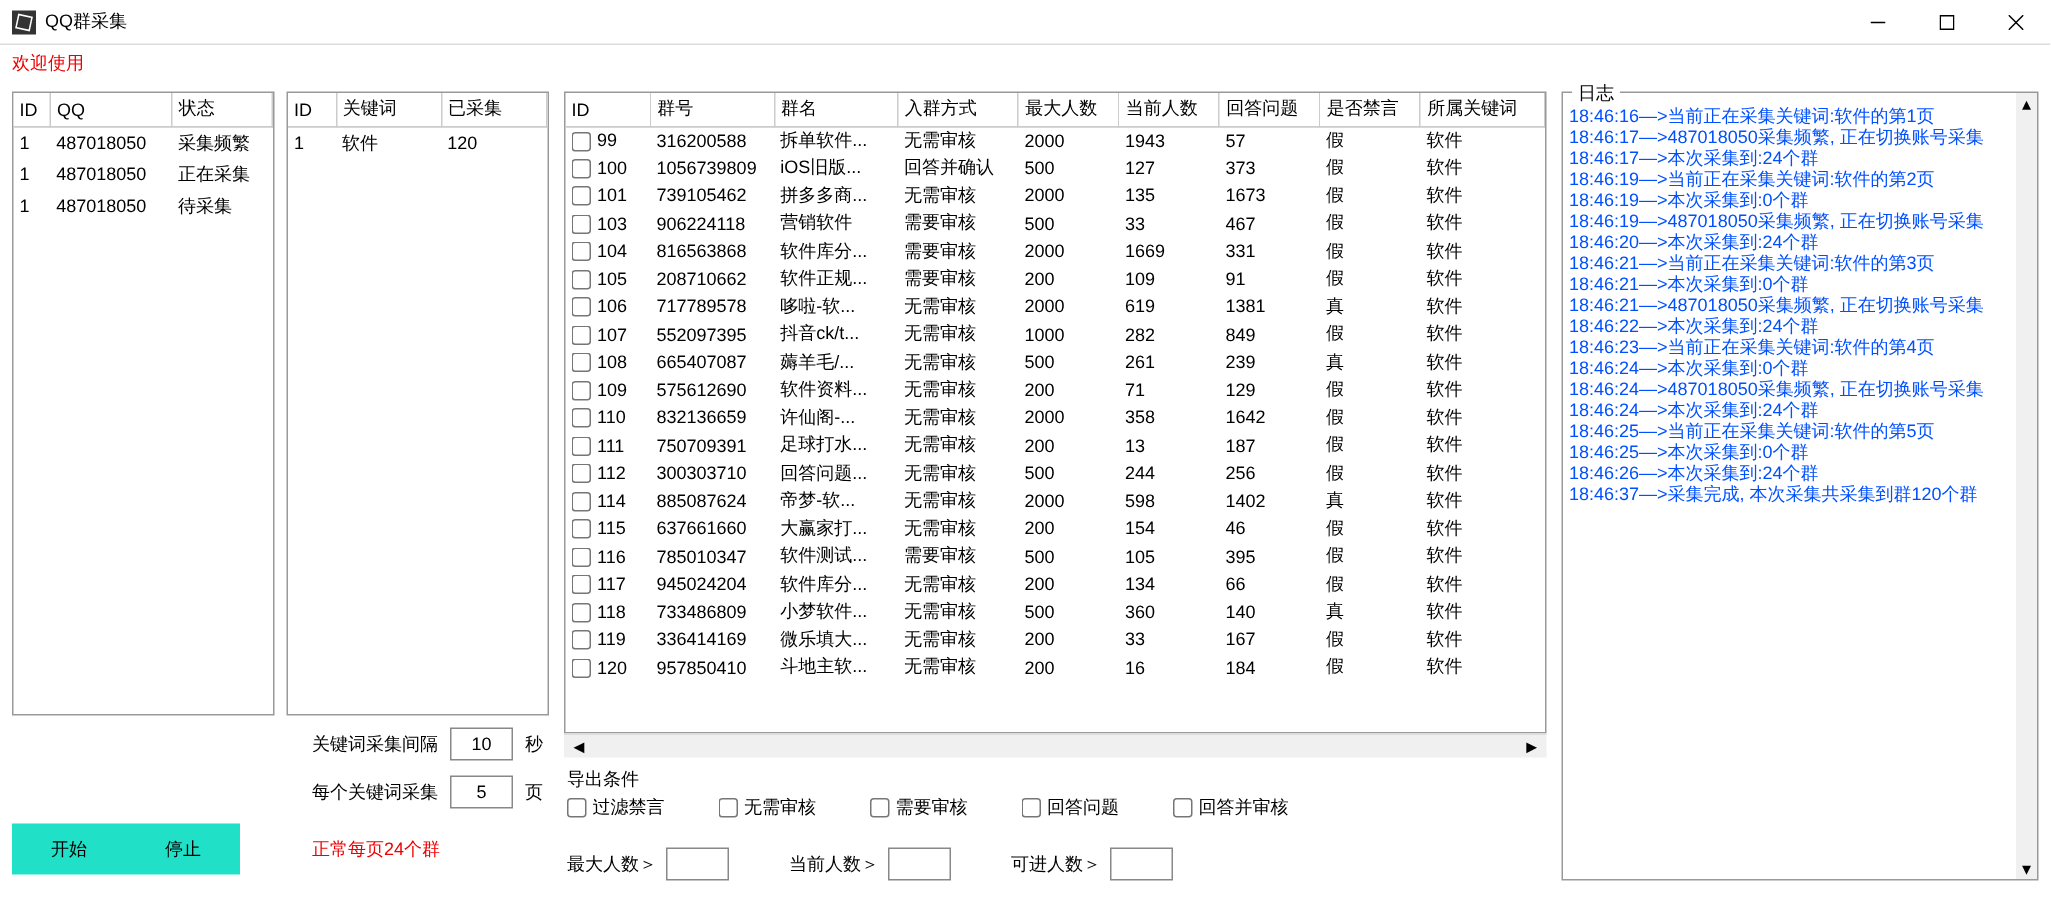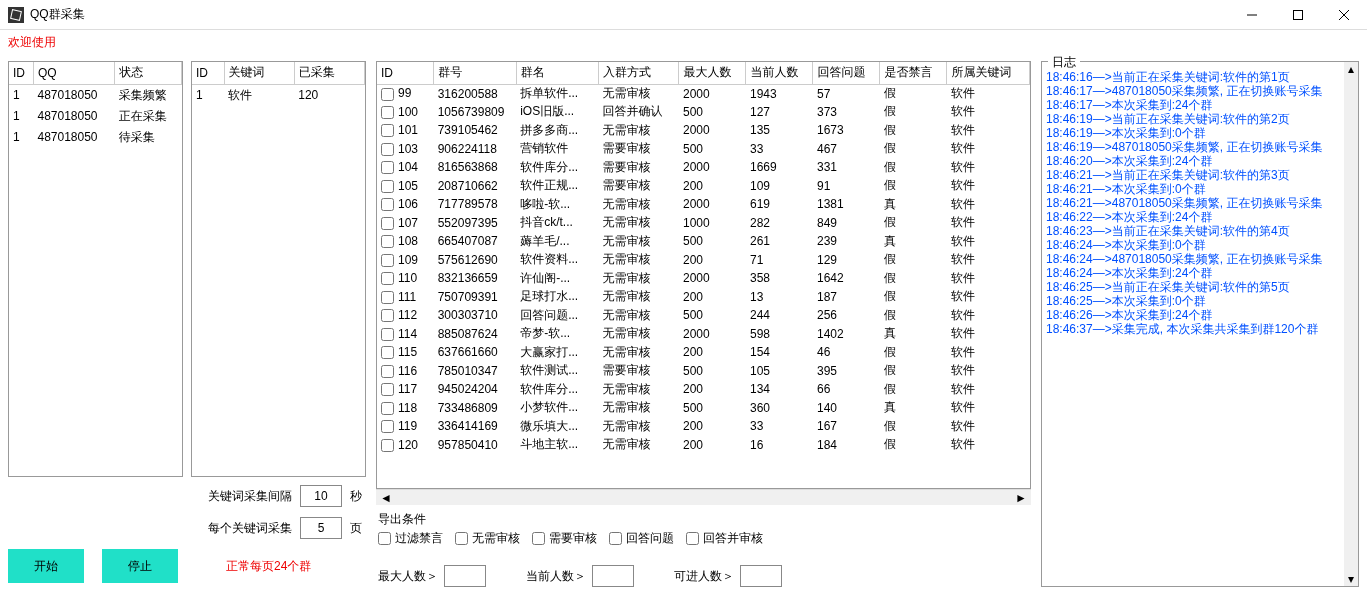--- a/index.html
+++ b/index.html
@@ -17,31 +17,31 @@
 .tbl.accounts { width: 175px; }
 .tbl.keywords { width: 175px; }
 .tbl table { border-collapse: collapse; width: 100%; }
 .tbl th, .tbl td { text-align: left; padding: 2px 4px; font-weight: normal; white-space: nowrap; }
 .tbl thead tr { background: #fff; }
 .tbl th { border-right: 1px solid #ccc; border-bottom: 1px solid #ccc; height: 22px; }
 .welcome { color: #e00; padding: 4px 8px; }
 .controls { padding: 8px 8px 0 8px; }
 .controlrow { display: flex; align-items: center; justify-content: flex-end; gap: 8px; margin-bottom: 10px; }
 .controlrow input { width: 42px; height: 22px; text-align: center; border: 1px solid #888; }
-.btnrow { display: flex; gap: 18px; align-items: center; }
+.btnrow { display: flex; align-items: center; }
 .btn { width: 76px; height: 34px; background: #20e0c8; border: none; cursor: pointer; }
-.note { color: #e00; margin-left: 30px; }
+.note { color: #e00; margin-left: 48px; }
 .midwrap { flex: 1; display: flex; flex-direction: column; padding: 6px 6px 0 6px; min-width: 0; }
 .grouptbl { border: 1px solid #999; flex: 1; overflow: auto; }
 .grouptbl table { border-collapse: collapse; width: 100%; }
 .grouptbl th, .grouptbl td { text-align: left; padding: 0 4px; height: 18.5px; white-space: nowrap; font-weight: normal; }
 .grouptbl th { position: sticky; top: 0; background: #fff; border-right: 1px solid #ccc; border-bottom: 1px solid #ccc; height: 22px; }
 .grouptbl td.chkcell input { margin-right: 4px; vertical-align: middle; }
 .export { padding: 6px 2px; }
-.export .exrow { display: flex; align-items: center; gap: 12px; margin-top: 6px; }
+.export .exrow { display: flex; align-items: center; gap: 36px; margin-top: 6px; }
 .export .exrow.first { margin-top: 2px; }
 .export label.cb { display: flex; align-items: center; gap: 4px; }
 .export input.num { width: 42px; height: 22px; border: 1px solid #888; }
 .logwrap { width: 330px; padding: 6px 8px 6px 4px; display: flex; flex-direction: column; }
 .logbox { border: 1px solid #999; flex: 1; position: relative; }
 .loglabel { position: absolute; top: -8px; left: 6px; background: #fff; padding: 0 4px; }
 .loglines { position: absolute; inset: 8px 14px 6px 4px; overflow: hidden; }
 .loglines div { color: #0050ff; line-height: 14px; white-space: nowrap; }
 .logscroll { position: absolute; right: 0; top: 0; bottom: 0; width: 14px; background: #f0f0f0; }
 .logscroll .up, .logscroll .down { position: absolute; left: 0; right: 0; height: 14px; display: flex; align-items: center; justify-content: center; }

